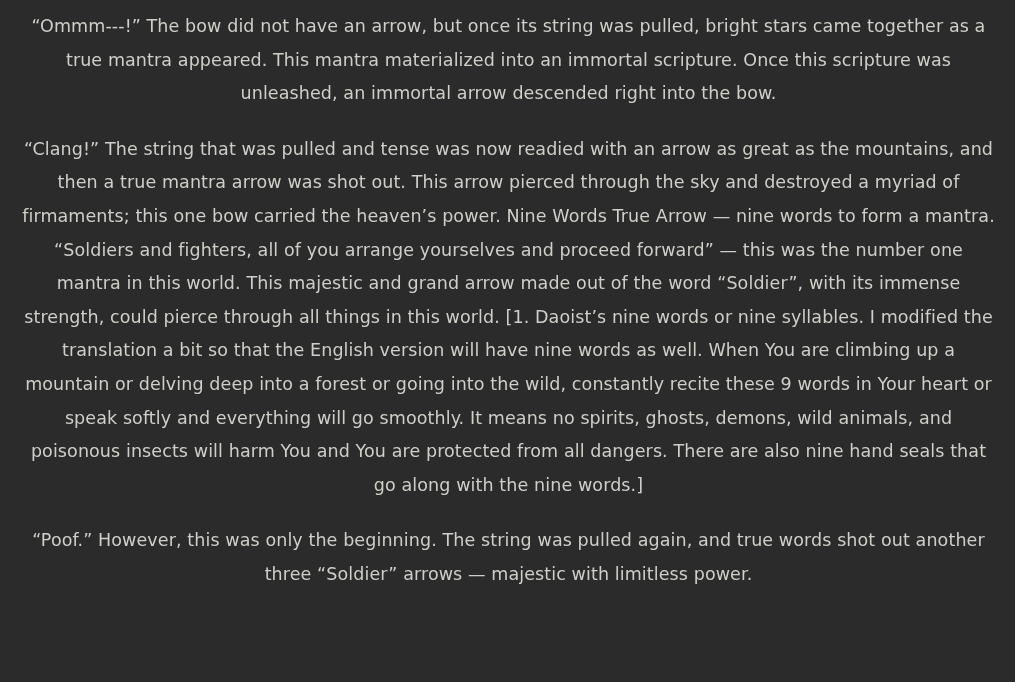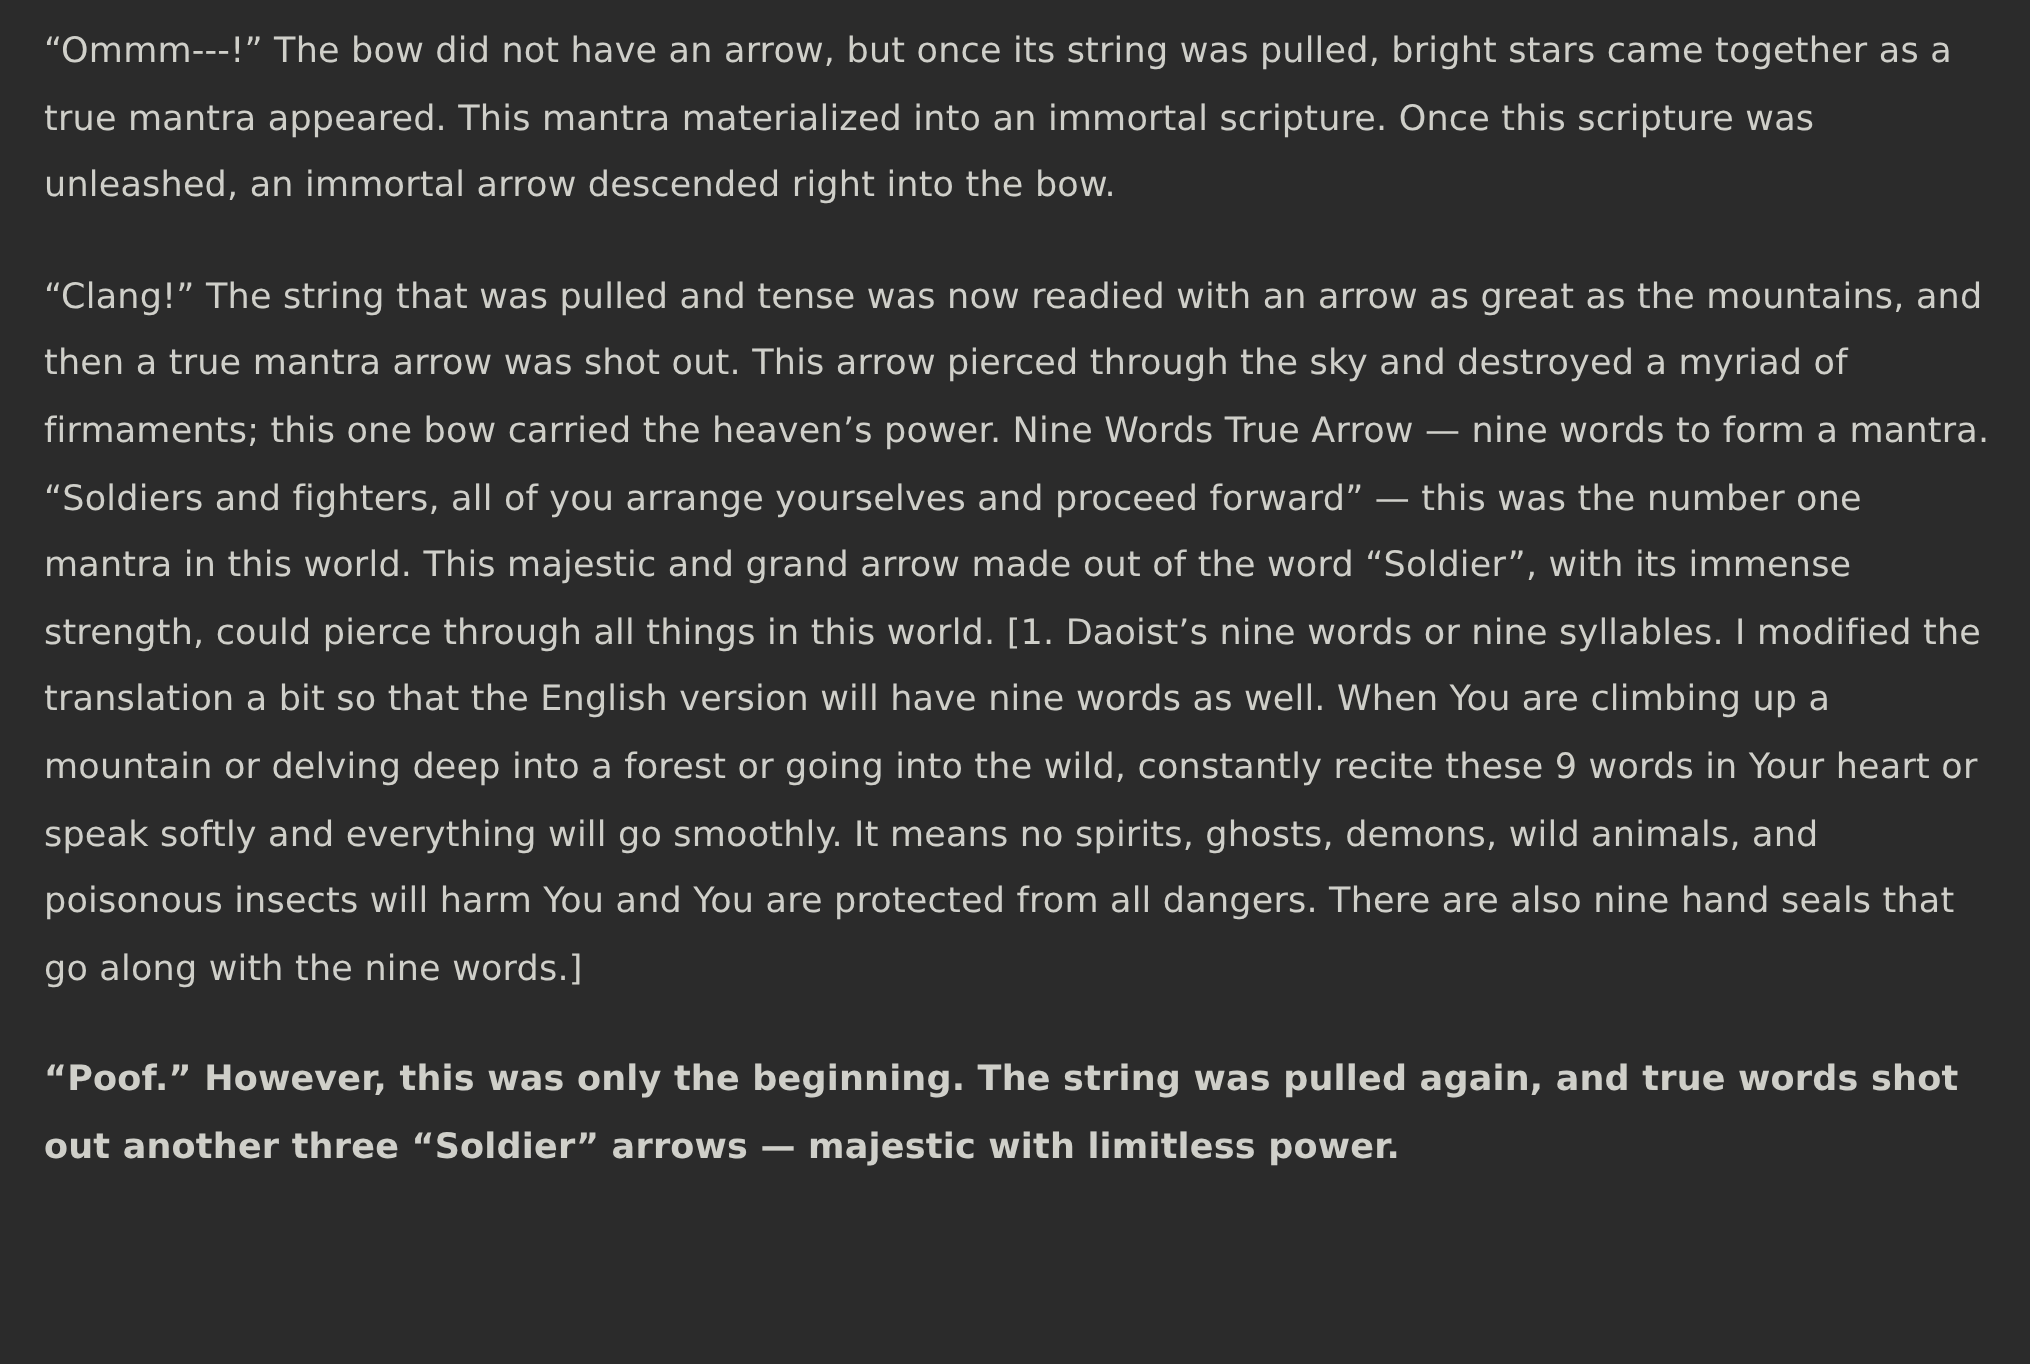--- a/index.html
+++ b/index.html
@@ -20,26 +20,25 @@
     padding: 10px 20px 0 22px;
     background: #2b2b2b;
     color: #c8c8c3;
   }
   .para {
     font-size: 17.5px;
     line-height: 33.6px;
     color: #cfcfc9;
     margin: 0 0 22px 0;
     letter-spacing: 0.1px;
-    text-align: left;
+    text-align: center;
     max-width: 975px;
   }
   .para:last-child {
     margin-bottom: 0;
-    font-weight: bold;
   }
 </style>
 </head>
 <body>
 
 <div id="reader">
   <p class="para">“Ommm---!” The bow did not have an arrow, but once its string was pulled, bright stars came together as a true mantra appeared. This mantra materialized into an immortal scripture. Once this scripture was unleashed, an immortal arrow descended right into the bow.</p>
   <p class="para">“Clang!” The string that was pulled and tense was now readied with an arrow as great as the mountains, and then a true mantra arrow was shot out. This arrow pierced through the sky and destroyed a myriad of firmaments; this one bow carried the heaven’s power. Nine Words True Arrow — nine words to form a mantra. “Soldiers and fighters, all of you arrange yourselves and proceed forward” — this was the number one mantra in this world. This majestic and grand arrow made out of the word “Soldier”, with its immense strength, could pierce through all things in this world. [1. Daoist’s nine words or nine syllables. I modified the translation a bit so that the English version will have nine words as well. When You are climbing up a mountain or delving deep into a forest or going into the wild, constantly recite these 9 words in Your heart or speak softly and everything will go smoothly. It means no spirits, ghosts, demons, wild animals, and poisonous insects will harm You and You are protected from all dangers. There are also nine hand seals that go along with the nine words.]</p>
   <p class="para">“Poof.” However, this was only the beginning. The string was pulled again, and true words shot out another three “Soldier” arrows — majestic with limitless power.</p>
 </div>

